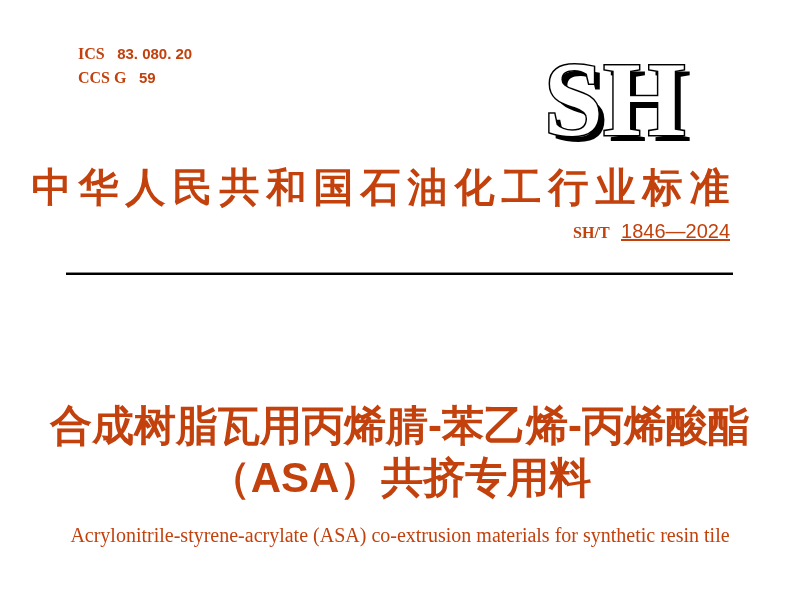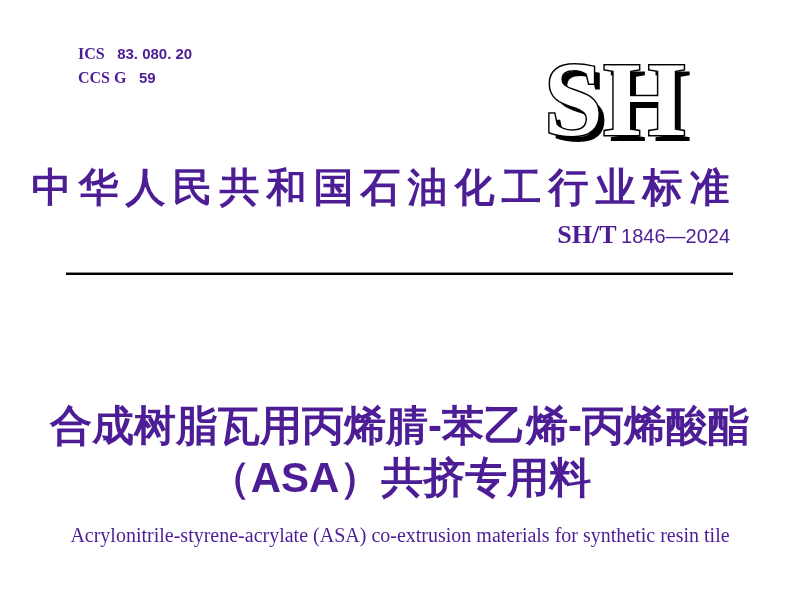--- a/index.html
+++ b/index.html
@@ -7,21 +7,21 @@
     padding: 0;
     background: #ffffff;
   }
   .page {
     position: relative;
     width: 800px;
     height: 600px;
     background: #ffffff;
     overflow: hidden;
     font-family: "Liberation Sans", sans-serif;
-    color: #4c1d95;
+    color: #c2410c;
   }
   .codes {
     position: absolute;
     left: 78px;
     top: 42px;
   }
   .code-line {
     height: 24px;
     line-height: 24px;
     white-space: nowrap;
@@ -57,25 +57,27 @@
   }
   .std-code {
     position: absolute;
     top: 220px;
     right: 70px;
     white-space: nowrap;
   }
   .std-code .label {
     font-family: "Liberation Serif", serif;
     font-weight: bold;
-    font-size: 26px;
+    font-size: 16px;
   }
   .std-code .value {
     font-family: "Liberation Sans", sans-serif;
     font-size: 20px;
+    margin-left: 7px;
+    text-decoration: underline;
   }
   .rule {
     position: absolute;
     left: 66px;
     top: 272px;
     width: 667px;
     height: 0;
     border-top: 1px solid #888888;
     border-bottom: 2px solid #000000;
   }

